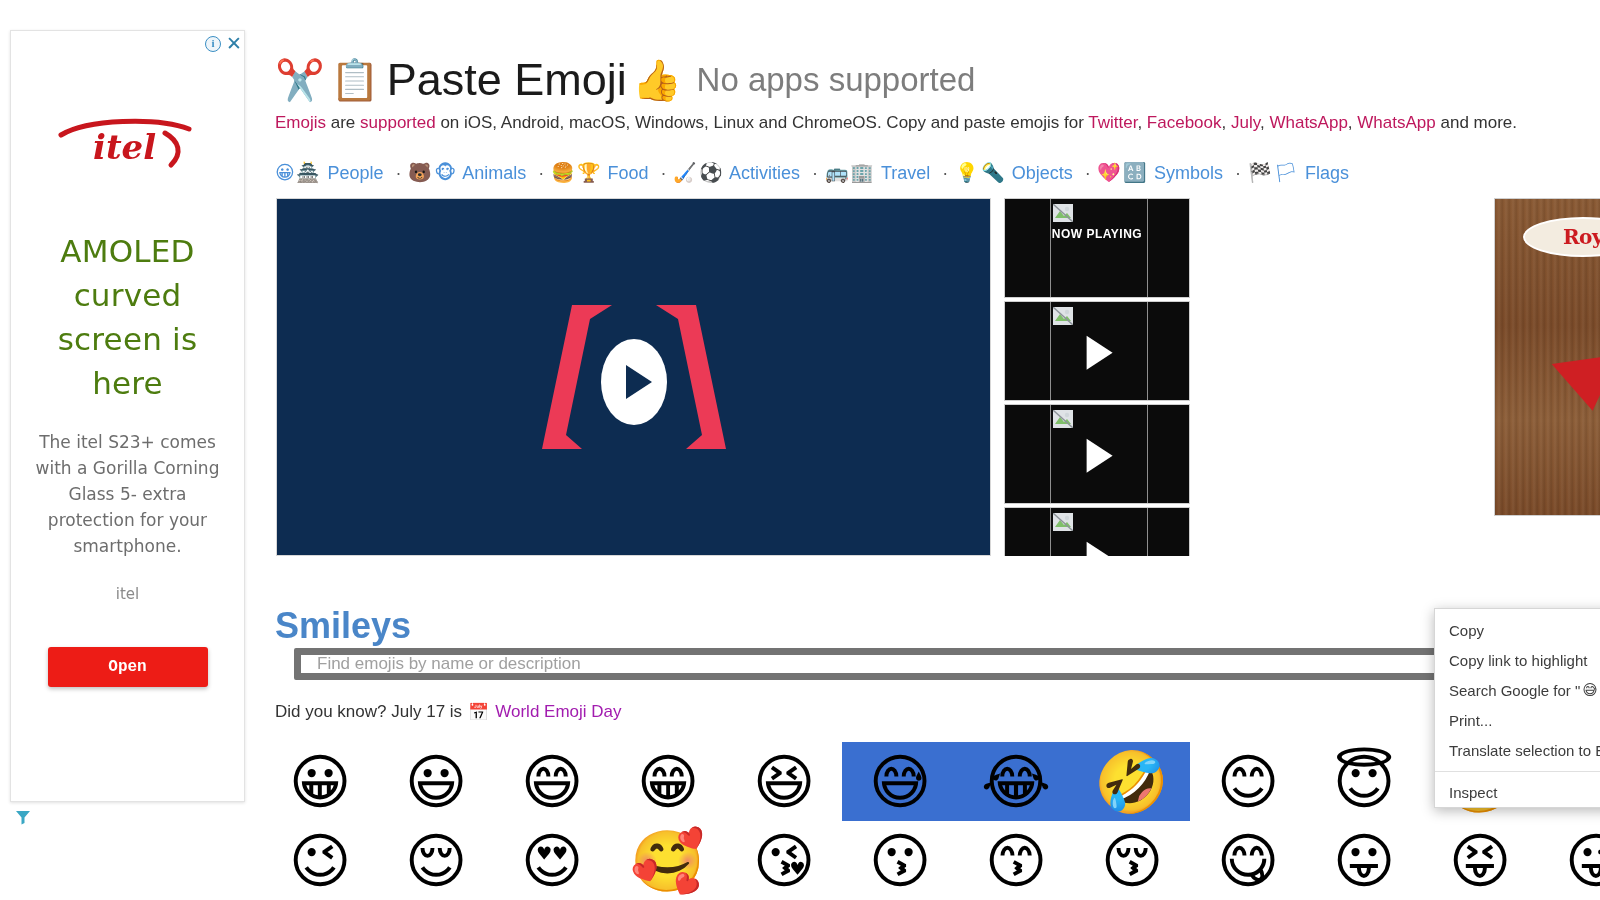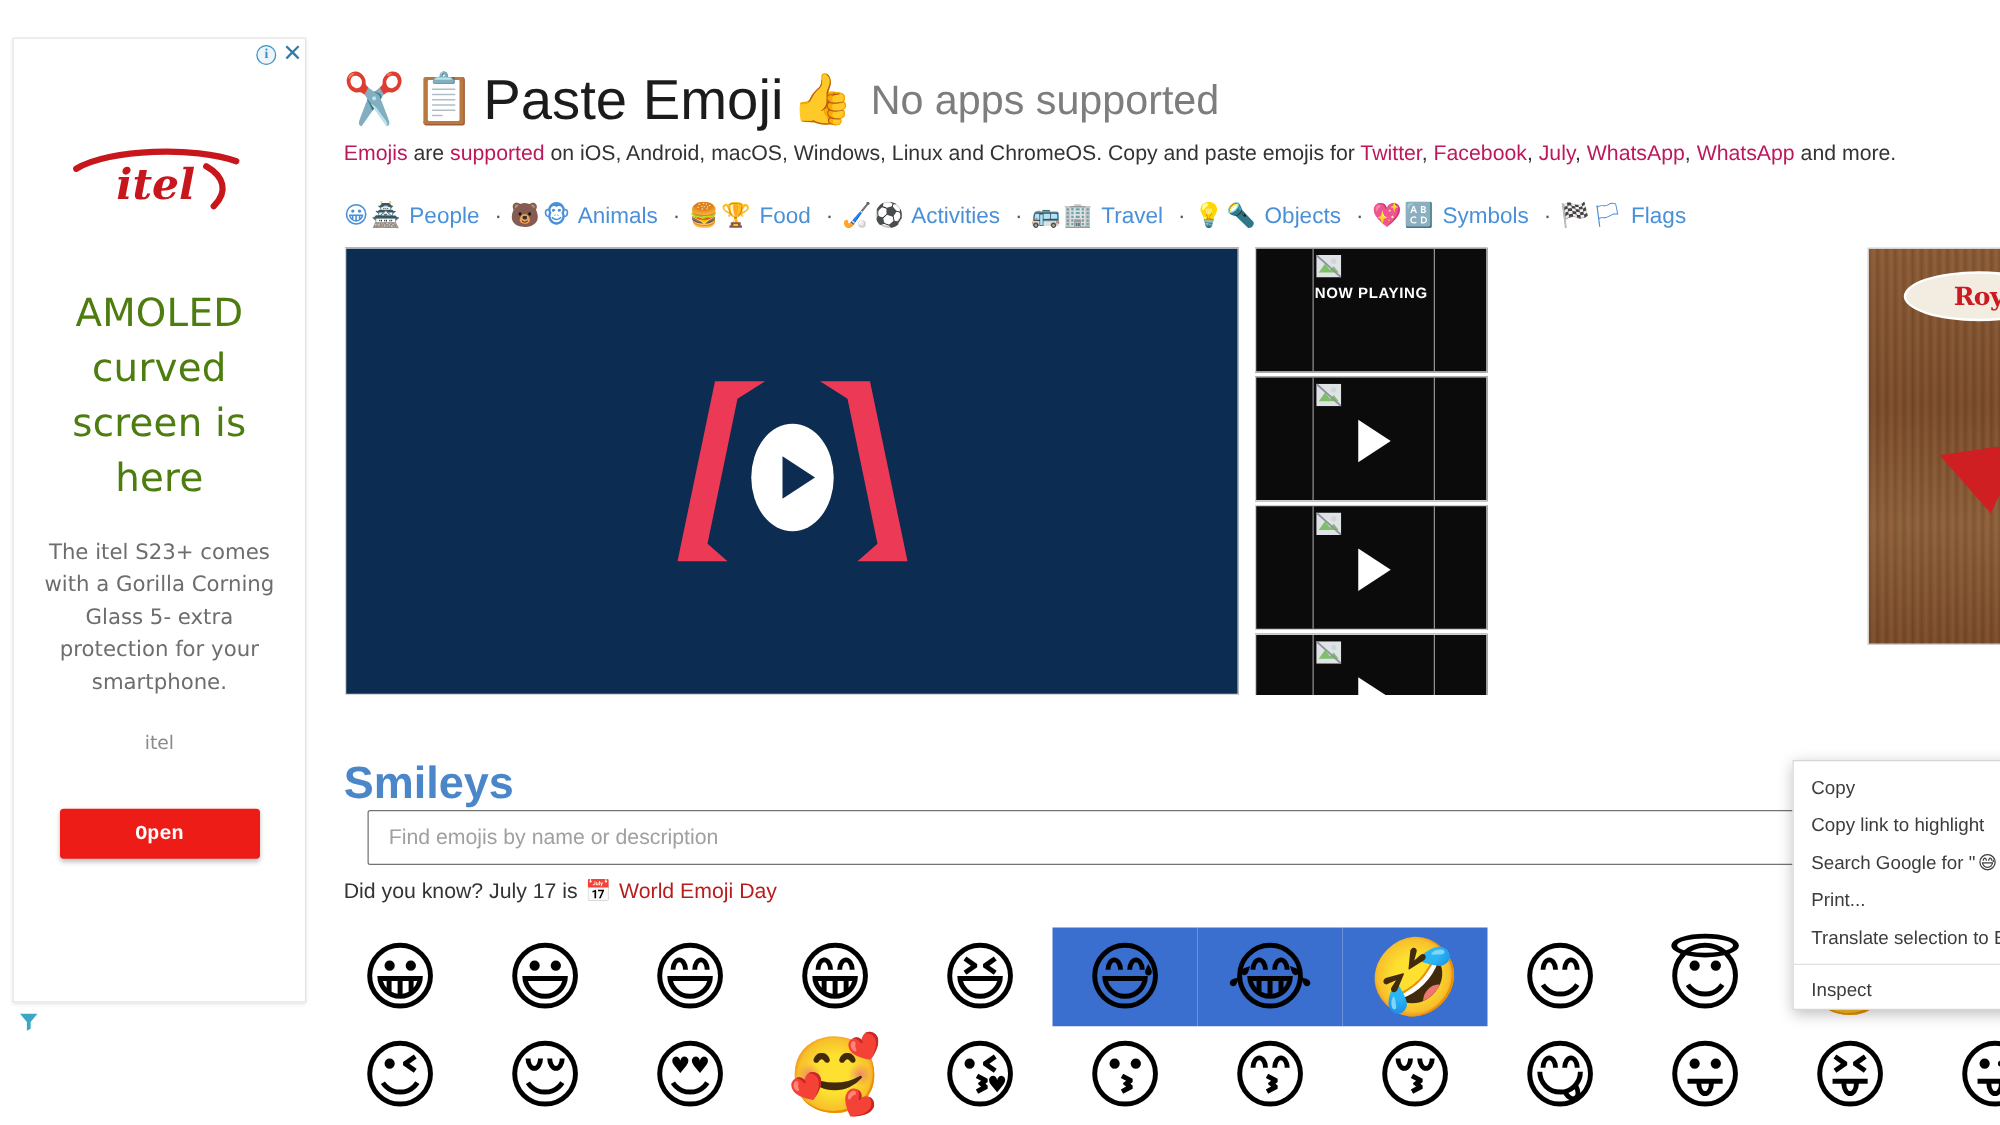--- a/index.html
+++ b/index.html
@@ -245,39 +245,39 @@
     color: #4a86c8;
     font-family: "Liberation Sans", sans-serif;
   }
 
   .search-wrap {
     position: absolute;
     left: 32px; top: 648px;
     width: 1290px; height: 40px;
   }
   .search-input {
-    width: 100%; height: 44px;
-    border: 1px solid #737373;
+    width: 100%; height: 32px;
+    border: 7px solid #737373;
     border-radius: 2px;
     padding: 0 16px;
     font-size: 17px;
     color: #333;
     outline: none;
     background: #fff;
     font-family: "Liberation Sans", sans-serif;
   }
   .search-input::placeholder { color: #a0a0a0; }
 
   .didyouknow {
     position: absolute;
     left: 13px; top: 702px;
     font-size: 17px; color: #333;
     display: flex; align-items: center; gap: 6px;
   }
-  .didyouknow a { color: #b91c1c; text-decoration: none; }
+  .didyouknow a { color: #a21caf; text-decoration: none; }
 
   
   .emoji-grid {
     position: absolute;
     left: 0px; top: 742px;
     width: 1338px; height: 158px;
   }
   .emoji-row {
     position: relative;
     height: 79px;

